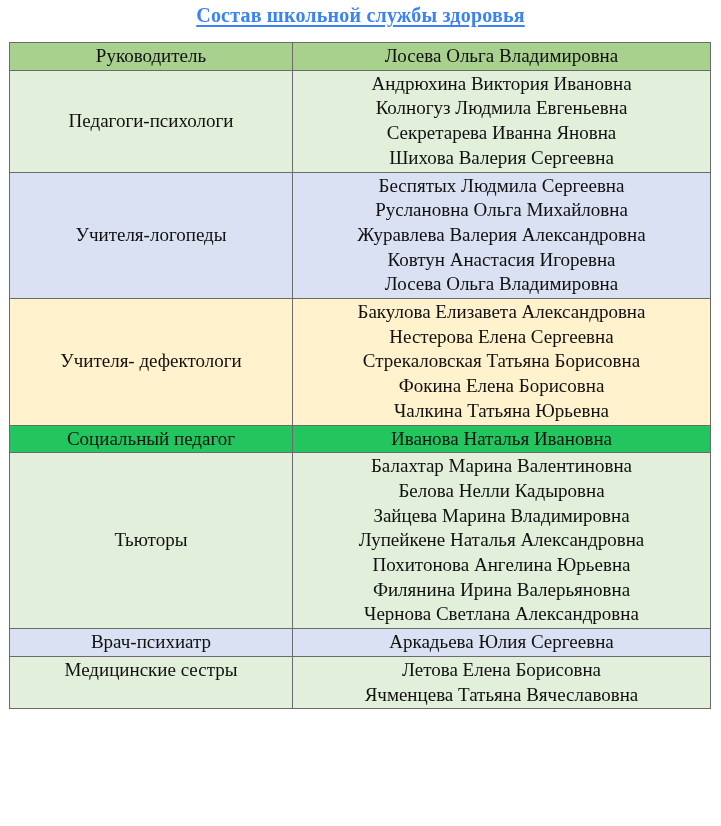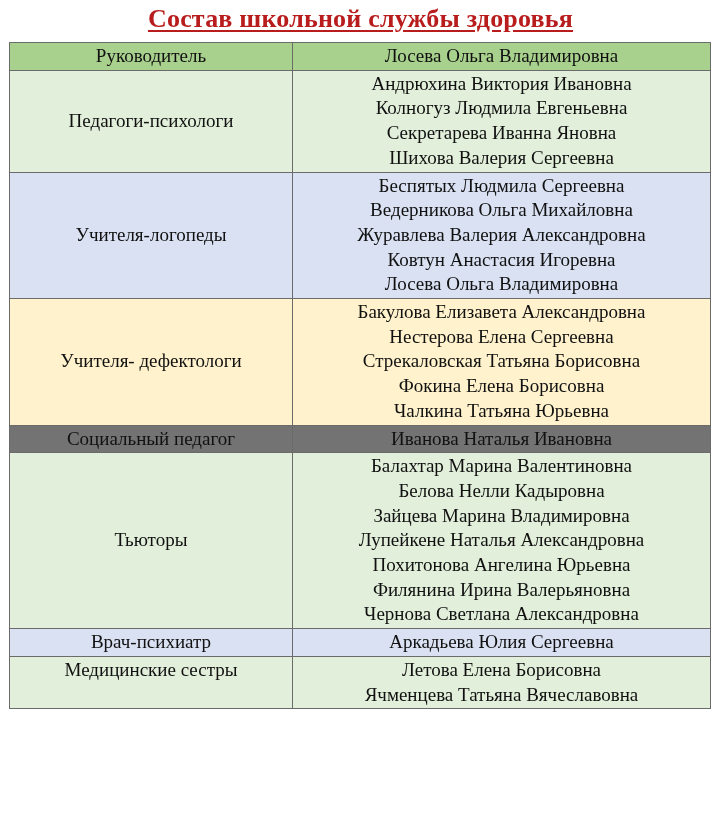--- a/index.html
+++ b/index.html
@@ -1,34 +1,34 @@
 <!DOCTYPE html>
 <html><head>
   <meta charset="utf-8">
   <style>
     html, body { margin: 0; padding: 0; background: #ffffff; }
     body { width: 721px; height: 826px; position: relative; overflow: hidden;
            font-family: "Liberation Serif", "DejaVu Serif", serif; color: #111; }
     .title { position: absolute; top: 4px; left: 0; width: 721px; text-align: center;
-             font-size: 26px; font-weight: bold; color: #b91c1c; text-decoration: underline;
+             font-size: 20px; font-weight: bold; color: #3b82f6; text-decoration: underline;
              text-underline-offset: 3px; letter-spacing: 0.2px; }
     table { position: absolute; top: 42px; left: 9px; width: 701px; border-collapse: collapse;
             table-layout: fixed; }
     col.c1 { width: 283px; }
     col.c2 { width: 418px; }
     td { border: 1.5px solid #6b6b6b; padding: 1px; font-size: 19px; text-align: center;
          line-height: 24.7px; }
     td.role { vertical-align: middle; }
     td.role.top { vertical-align: top; }
     .names div { white-space: nowrap; }
     .bg-header { background: #a9d18e; }
     .bg-green { background: #e2efda; }
     .bg-blue { background: #d9e1f2; }
     .bg-yellow { background: #fff2cc; }
-    .bg-orange { background: #737373; font-family: Liberation Serif, serif; }
+    .bg-orange { background: #22c55e; font-family: Liberation Serif, serif; }
     .role-multi { line-height: 24.7px; }
   </style>
 </head>
 <body>
 
 <div class="title">Состав школьной службы здоровья</div>
 
 <table>
   <colgroup>
       <col class="c1">
@@ -47,21 +47,21 @@
         <div>Колногуз Людмила Евгеньевна</div>
         <div>Секретарева Иванна Яновна</div>
         <div>Шихова Валерия Сергеевна</div>
       </td>
     </tr>
 
     <tr class="bg-blue">
       <td class="role">Учителя-логопеды</td>
       <td class="names">
         <div>Беспятых Людмила Сергеевна</div>
-        <div>Ведерникова Ольга Михайловна</div>
+        <div>Руслановна Ольга Михайловна</div>
         <div>Журавлева Валерия Александровна</div>
         <div>Ковтун Анастасия Игоревна</div>
         <div>Лосева Ольга Владимировна</div>
       </td>
     </tr>
 
     <tr class="bg-yellow">
       <td class="role">Учителя- дефектологи</td>
       <td class="names">
         <div>Бакулова Елизавета Александровна</div>

